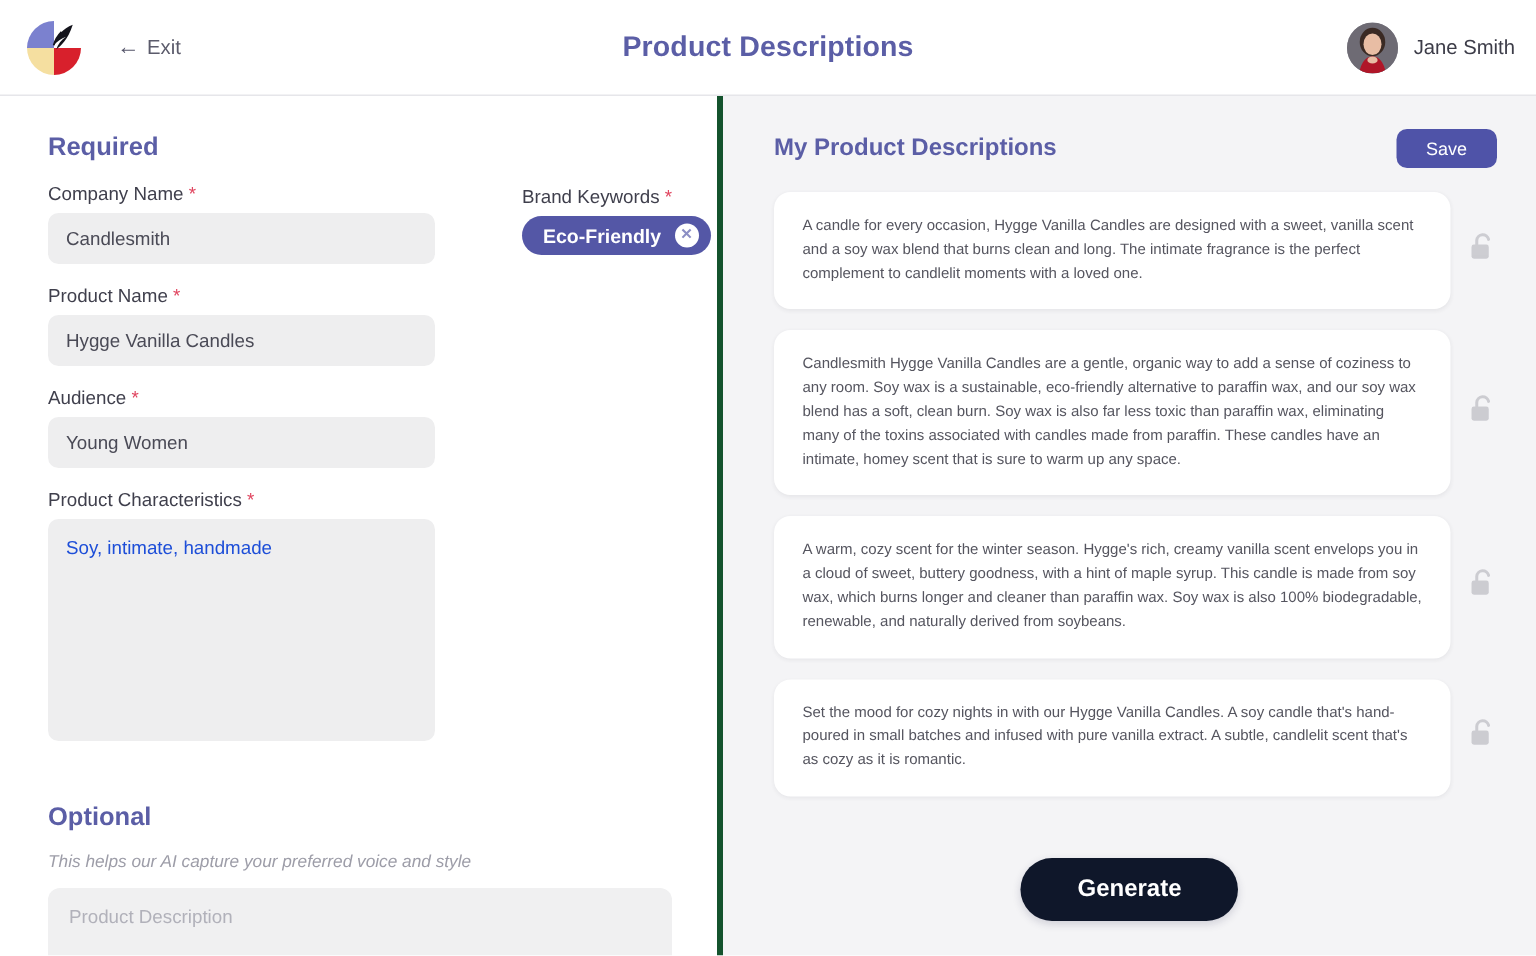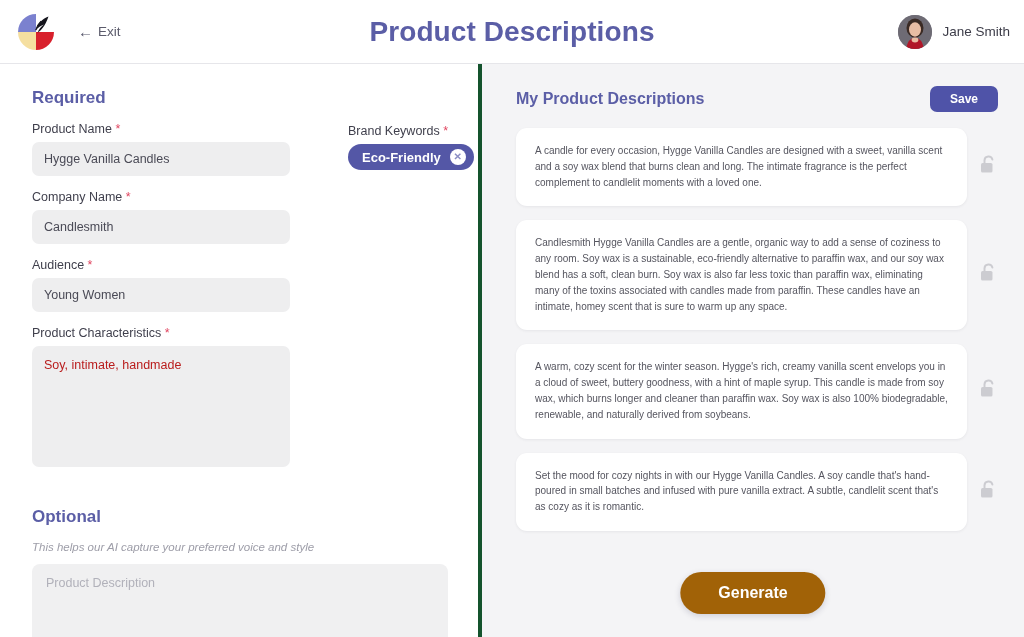--- a/index.html
+++ b/index.html
@@ -53,21 +53,21 @@
   .exit-arrow {
     font-size: 15px;
     line-height: 1;
     color: #55556a;
   }
 
   .header-title {
     position: absolute;
     left: 0; right: 0;
     text-align: center;
-    font-size: 28px;
+    font-size: 19px;
     font-weight: bold;
     color: #5b5ea6;
     letter-spacing: 0.1px;
     pointer-events: none;
   }
 
   .user-box {
     margin-left: auto;
     display: flex;
     align-items: center;
@@ -139,27 +139,27 @@
     border: none;
     border-radius: 7px;
     padding: 0 12px;
     font-size: 12.5px;
     color: #4a4a56;
     font-family: "Liberation Sans", sans-serif;
     outline: none;
   }
   .text-area {
     width: 100%;
-    height: 121px;
+    height: 148px;
     background: #eeeeef;
     border: none;
     border-radius: 7px;
     padding: 11px 12px;
     font-size: 12.5px;
-    color: #b91c1c;
+    color: #1d4ed8;
     font-family: "Liberation Sans", sans-serif;
     resize: none;
     outline: none;
     line-height: 1.4;
   }
 
   
   .chips { display: flex; flex-direction: row; align-items: flex-start; gap: 8px; margin-top: 2px; }
   .chip {
     display: inline-flex;
@@ -254,21 +254,21 @@
     font-weight: bold;
     color: #5b5ea6;
   }
   .save-button {
     margin-left: auto;
     background: #4f53a8;
     color: #ffffff;
     border: none;
     border-radius: 7px;
     font-size: 12px;
-    font-weight: bold;
+    font-weight: normal;
     padding: 6px 20px;
     cursor: pointer;
     font-family: "Liberation Sans", sans-serif;
   }
 
   .cards { display: flex; flex-direction: column; gap: 14px; }
 
   .card-row {
     display: flex;
     align-items: center;
@@ -293,21 +293,21 @@
     left: 0; right: 0; bottom: 0;
     height: 105px;
     background: linear-gradient(to bottom, rgba(244,244,246,0) 0%, rgba(244,244,246,0.72) 42%, rgba(244,244,246,0.97) 78%, #f4f4f6 100%);
     pointer-events: none;
   }
   .generate-button {
     position: absolute;
     left: 50%;
     transform: translateX(-50%);
     bottom: 23px;
-    background: #a16207;
+    background: #0f172a;
     color: #ffffff;
     border: none;
     border-radius: 999px;
     font-size: 16px;
     font-weight: bold;
     padding: 12px 38px;
     cursor: pointer;
     font-family: "Liberation Sans", sans-serif;
     box-shadow: 0 2px 6px rgba(40,40,80,0.18);
   }
@@ -356,32 +356,32 @@
     <div class="left-panel">
 
       <div class="section-title">Required</div>
 
       <div class="fields-row">
 
         <div class="fields-col-left">
 
           <div class="field">
             <label class="field-label">
+              <span>Company Name</span>
+              <span class="req-star">*</span>
+            </label>
+            <input class="text-input" type="text" value="Candlesmith" placeholder="Company Name" style="">
+          </div>
+
+          <div class="field">
+            <label class="field-label">
               <span>Product Name</span>
               <span class="req-star">*</span>
             </label>
             <input class="text-input" type="text" value="Hygge Vanilla Candles" style="">
-          </div>
-
-          <div class="field">
-            <label class="field-label">
-              <span>Company Name</span>
-              <span class="req-star">*</span>
-            </label>
-            <input class="text-input" type="text" value="Candlesmith" placeholder="Company Name" style="">
           </div>
 
           <div class="field">
             <label class="field-label">
               <span>Audience</span>
               <span class="req-star">*</span>
             </label>
             <input class="text-input" type="text" value="Young Women" style="">
           </div>
 

